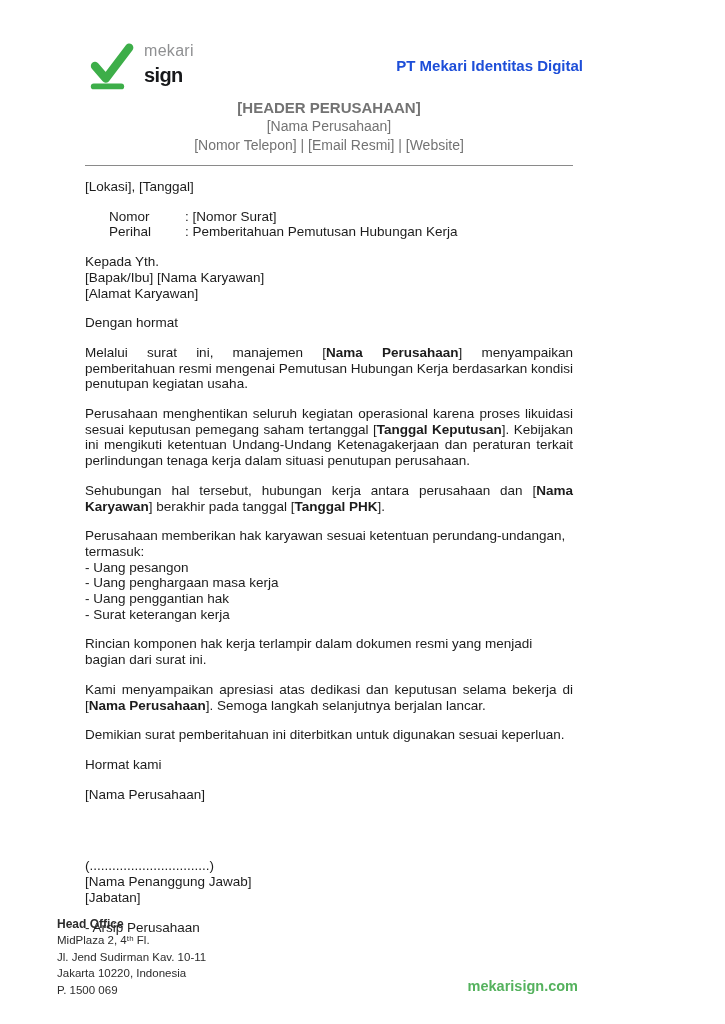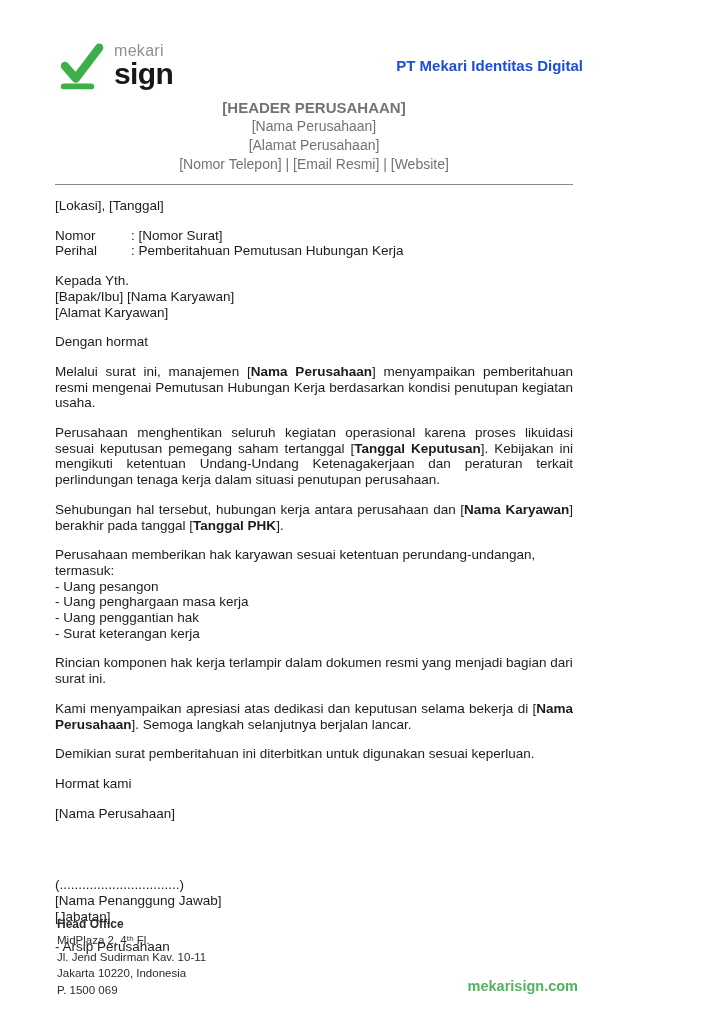--- a/index.html
+++ b/index.html
@@ -1,37 +1,37 @@
 <!DOCTYPE html>
 <html><head>
 <meta charset="utf-8">
 <style>
   html,body{margin:0;padding:0;background:#ffffff;}
   .page{
     width:628px;height:1024px;position:relative;background:#ffffff;
     font-family:"Liberation Sans",sans-serif;color:#1c1c1c;
-    box-sizing:border-box;overflow:hidden;
+    box-sizing:border-box;overflow:hidden;padding-left:30px;
   }
   
   .top-row{display:flex;justify-content:space-between;align-items:flex-start;padding:40px 45px 0 55px;}
   .logo{display:flex;align-items:flex-start;gap:9px;}
   .logo-mark{width:50px;height:52px;flex:0 0 auto;}
   .logo-text{display:flex;flex-direction:column;line-height:1;padding-top:3px;}
   .logo-mekari{font-size:16px;color:#8f9092;font-weight:500;letter-spacing:.3px;}
-  .logo-sign{font-size:30px;color:#17181a;font-weight:800;letter-spacing:-0.6px;margin-top:0;}
+  .logo-sign{font-size:20px;color:#17181a;font-weight:800;letter-spacing:-0.6px;margin-top:6px;}
   .company-name{font-size:15px;font-weight:700;color:#1d4ed8;padding-top:17px;}
   
   .letterhead{text-align:center;margin-top:6px;font-size:14px;line-height:19px;color:#737373;}
   .letterhead-title{font-weight:700;font-size:15px;}
   .rule{border:none;border-top:1px solid #8a8a8a;margin:10px 55px 0 55px;}
   
   .letter{padding:13px 55px 0 55px;font-size:13.5px;line-height:15.7px;}
   .blk{margin:0 0 14px 0;}
   .just{text-align:justify;}
-  .meta-row{display:flex;}
+  .meta-row{display:flex;margin-left:24px;}
   .meta-label{width:76px;flex:0 0 auto;}
   .sig-space{height:42px;}
   b{font-weight:700;}
   
   .footer{position:absolute;left:57px;bottom:26px;font-size:11.5px;line-height:16.5px;color:#2c2c2c;}
   .footer-office{font-weight:700;font-size:12px;}
   .website{position:absolute;right:50px;bottom:30px;font-size:14.5px;font-weight:700;color:#55b25e;text-decoration:none;text-align:center;}
 </style>
 </head>
 <body>
@@ -48,21 +48,20 @@
         <span class="logo-mekari">mekari</span>
         <span class="logo-sign">sign</span>
       </div>
     </div>
     <div class="company-name">PT Mekari Identitas Digital</div>
   </div>
 
   <div class="letterhead">
     <div class="letterhead-title">[HEADER PERUSAHAAN]</div>
     <div>[Nama Perusahaan]</div>
-    <div>[Alamat Perusahaan]</div>
     <div>[Nomor Telepon] | [Email Resmi] | [Website]</div>
   </div>
 
   <hr class="rule">
 
   <div class="letter">
 
     <div class="blk">[Lokasi], [Tanggal]</div>
 
     <div class="blk">

